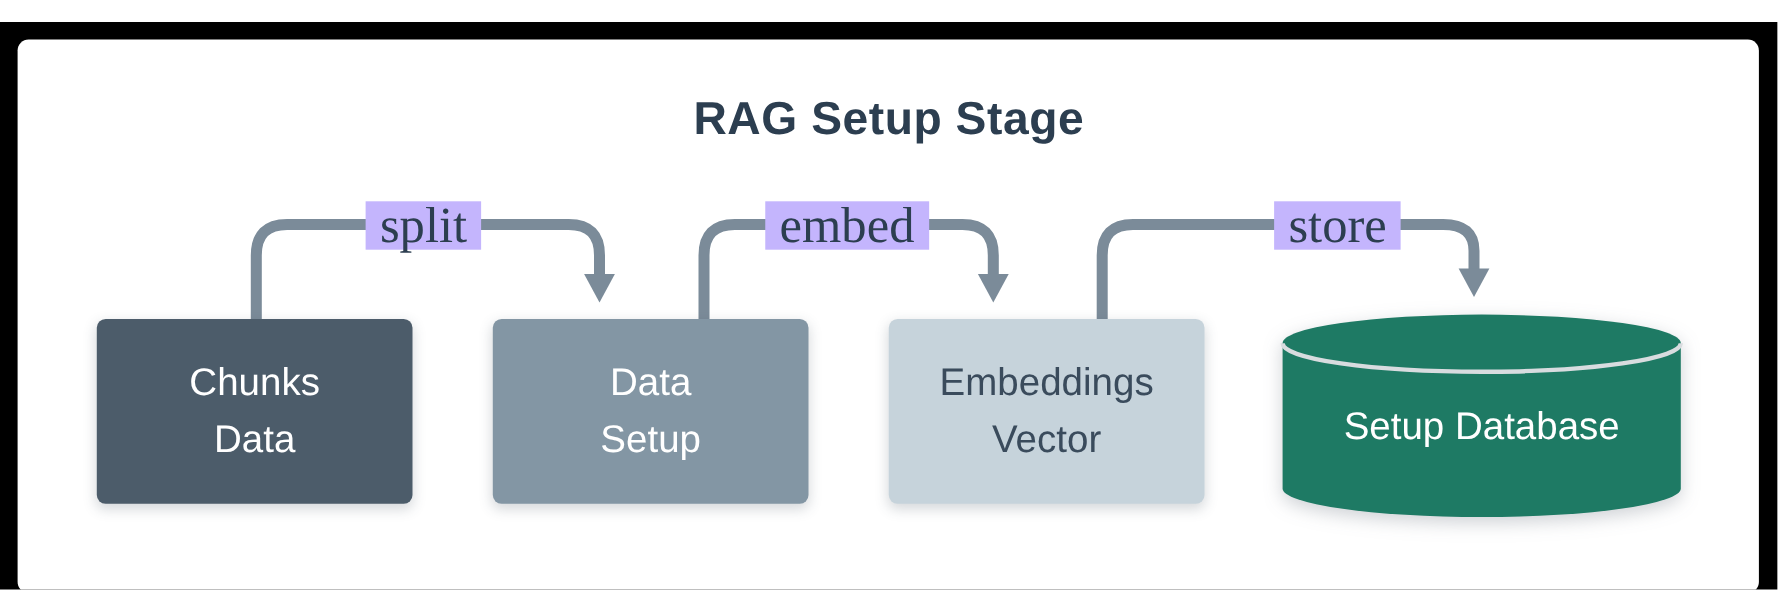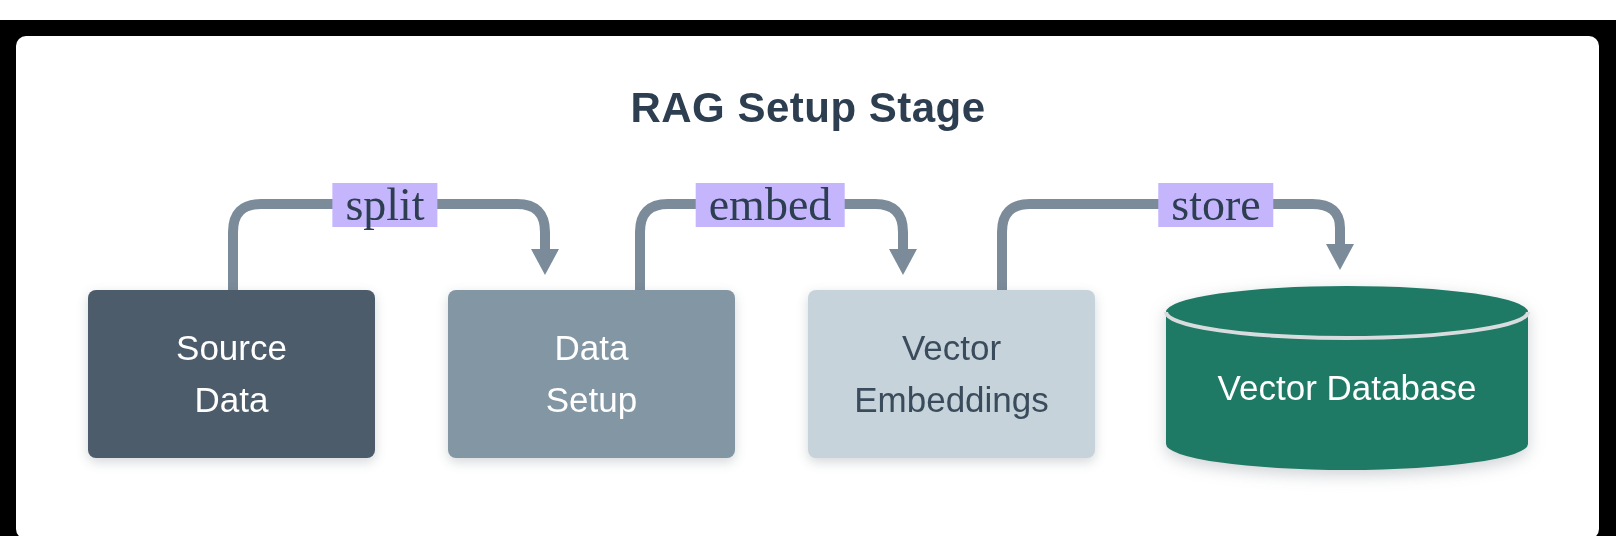--- a/index.html
+++ b/index.html
@@ -96,29 +96,29 @@
       <ellipse cx="1347" cy="292" rx="181" ry="26" fill="#1e7a64"></ellipse>
       <path d="M 1166 292 A 181 26 0 0 0 1528 292" fill="none" stroke-width="4" stroke="#d8dcdf"></path>
     </g>
   </svg>
 
   <div class="edge-label" style="left: 385px; top: 185px; color: rgb(44, 62, 80);">split</div>
   <div class="edge-label" style="left: 770px; top: 185px; color: rgb(44, 62, 80);">embed</div>
   <div class="edge-label" style="left: 1216px; top: 185px; color: rgb(44, 62, 80);">store</div>
 
   <div class="node-box box-source" style="background: rgb(76, 92, 106); color: rgb(255, 255, 255);">
-    <span>Source</span>
+    <span>Chunks</span>
     <span>Data</span>
   </div>
 
   <div class="node-box box-chunks" style="background: rgb(131, 150, 164); color: rgb(255, 255, 255);">
     <span>Data</span>
     <span>Setup</span>
   </div>
 
   <div class="node-box box-embeddings" style="background: rgb(198, 211, 219); color: rgb(58, 75, 92);">
+    <span>Embeddings</span>
     <span>Vector</span>
-    <span>Embeddings</span>
   </div>
 
-  <div class="cylinder-label" style="color: rgb(255, 255, 255);">Vector Database</div>
+  <div class="cylinder-label" style="color: rgb(255, 255, 255);">Setup Database</div>
 
 </div>
 
 </body></html>

